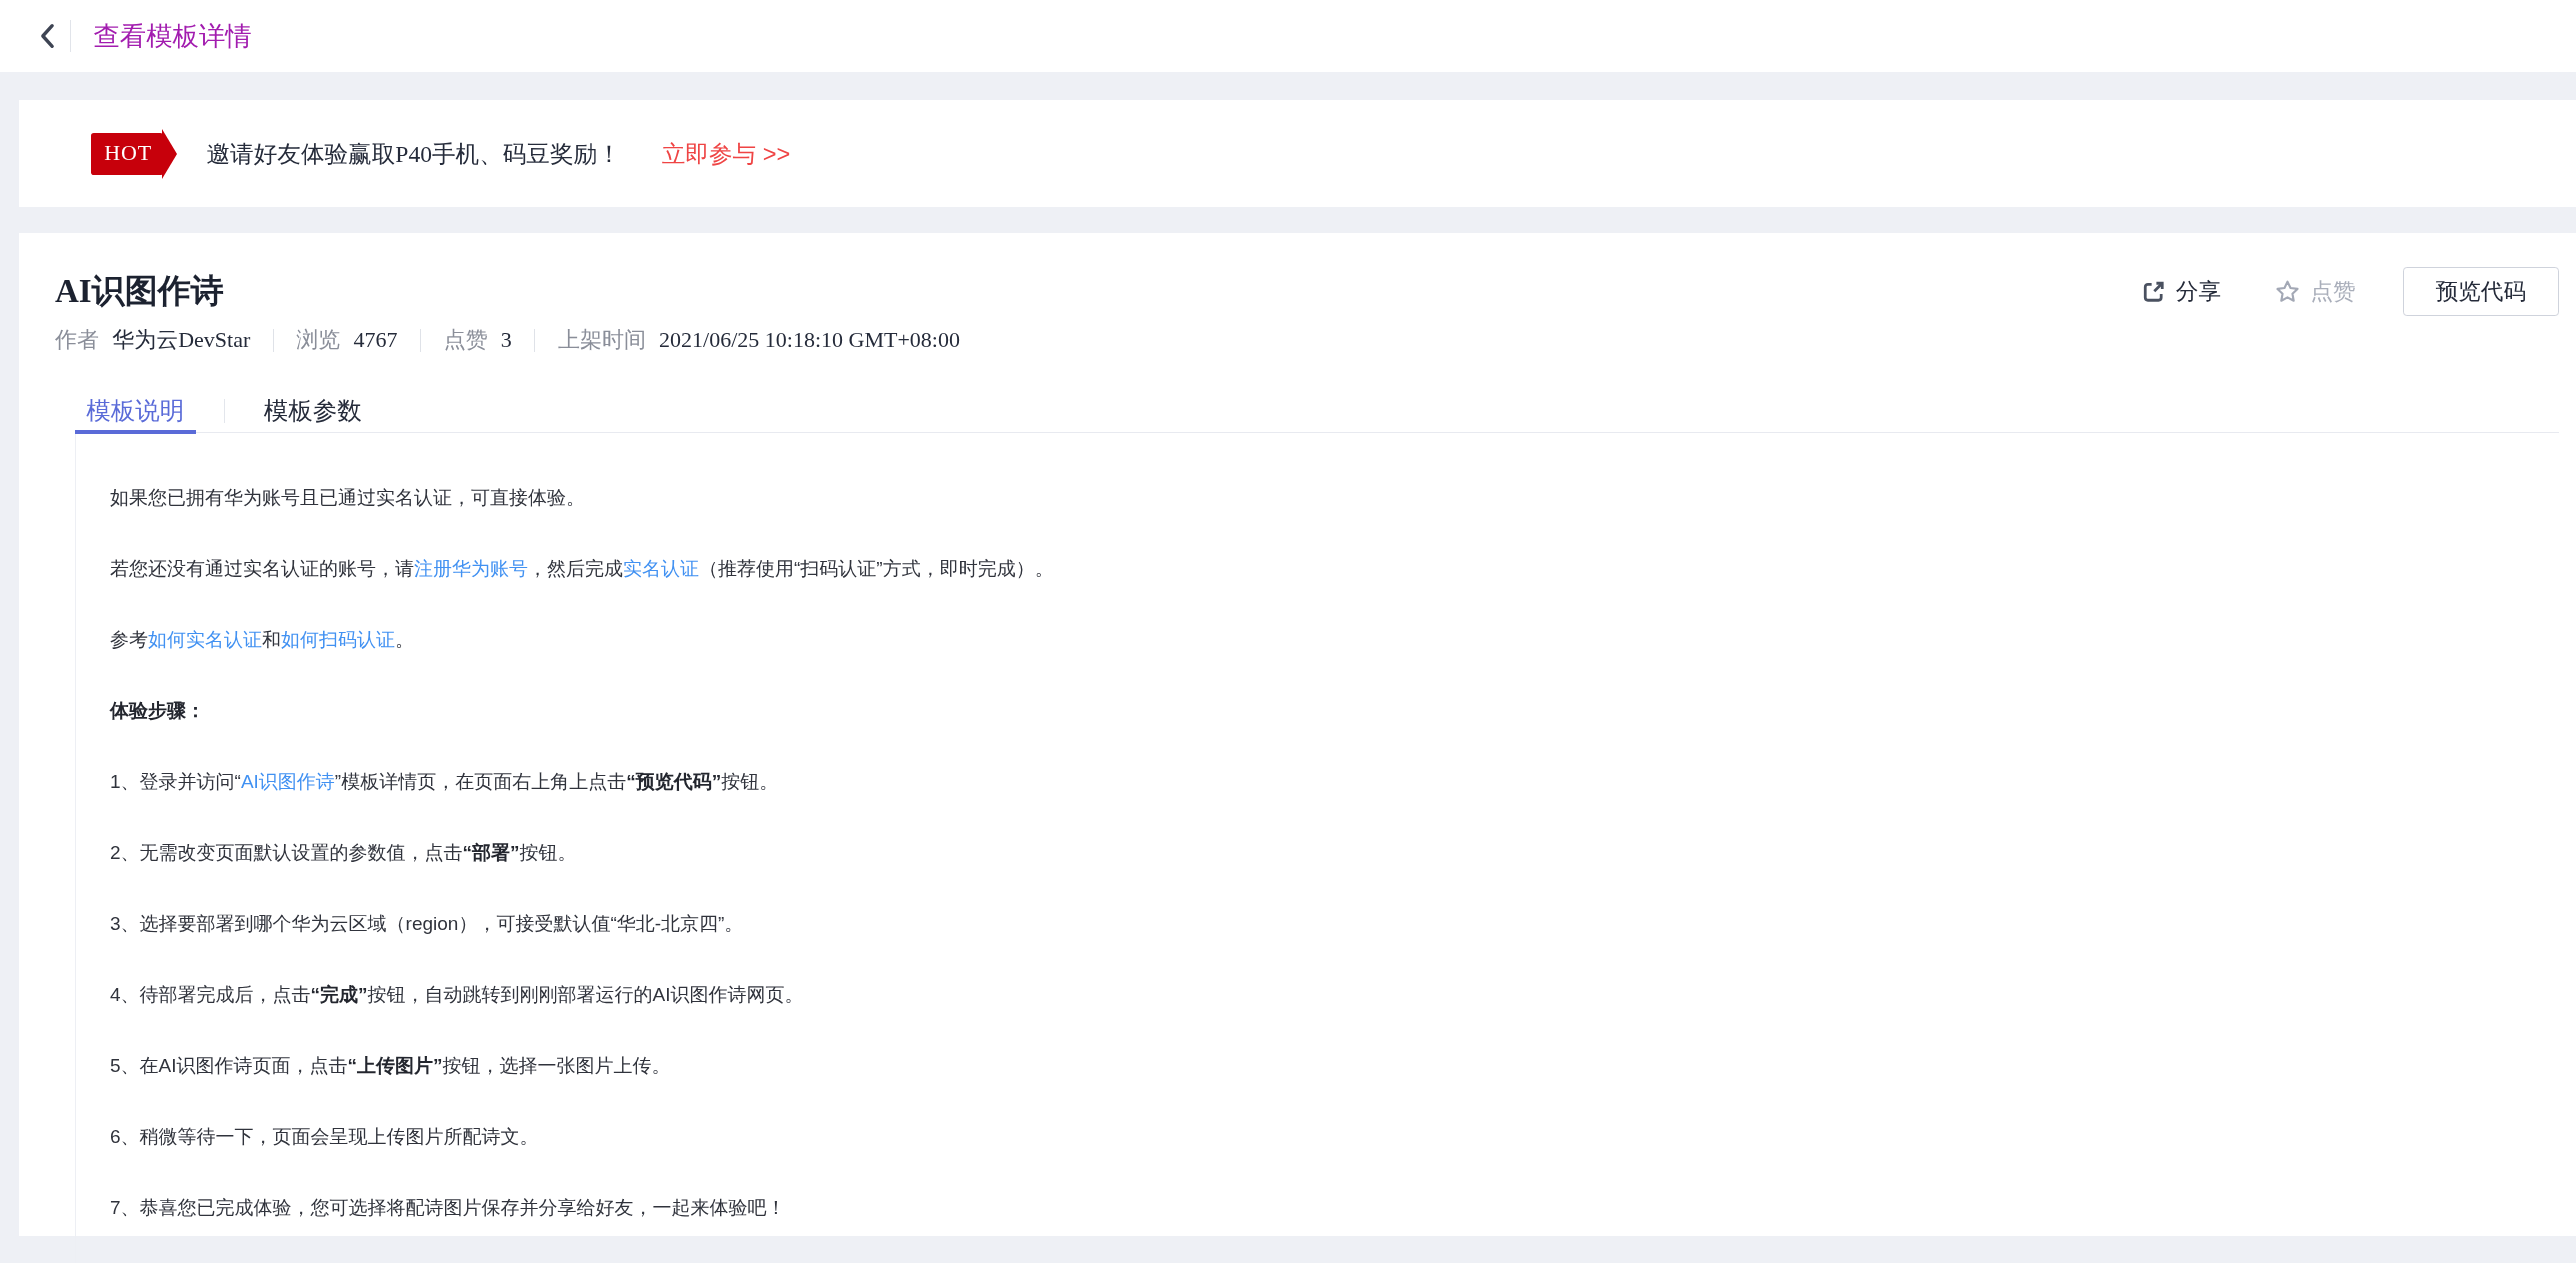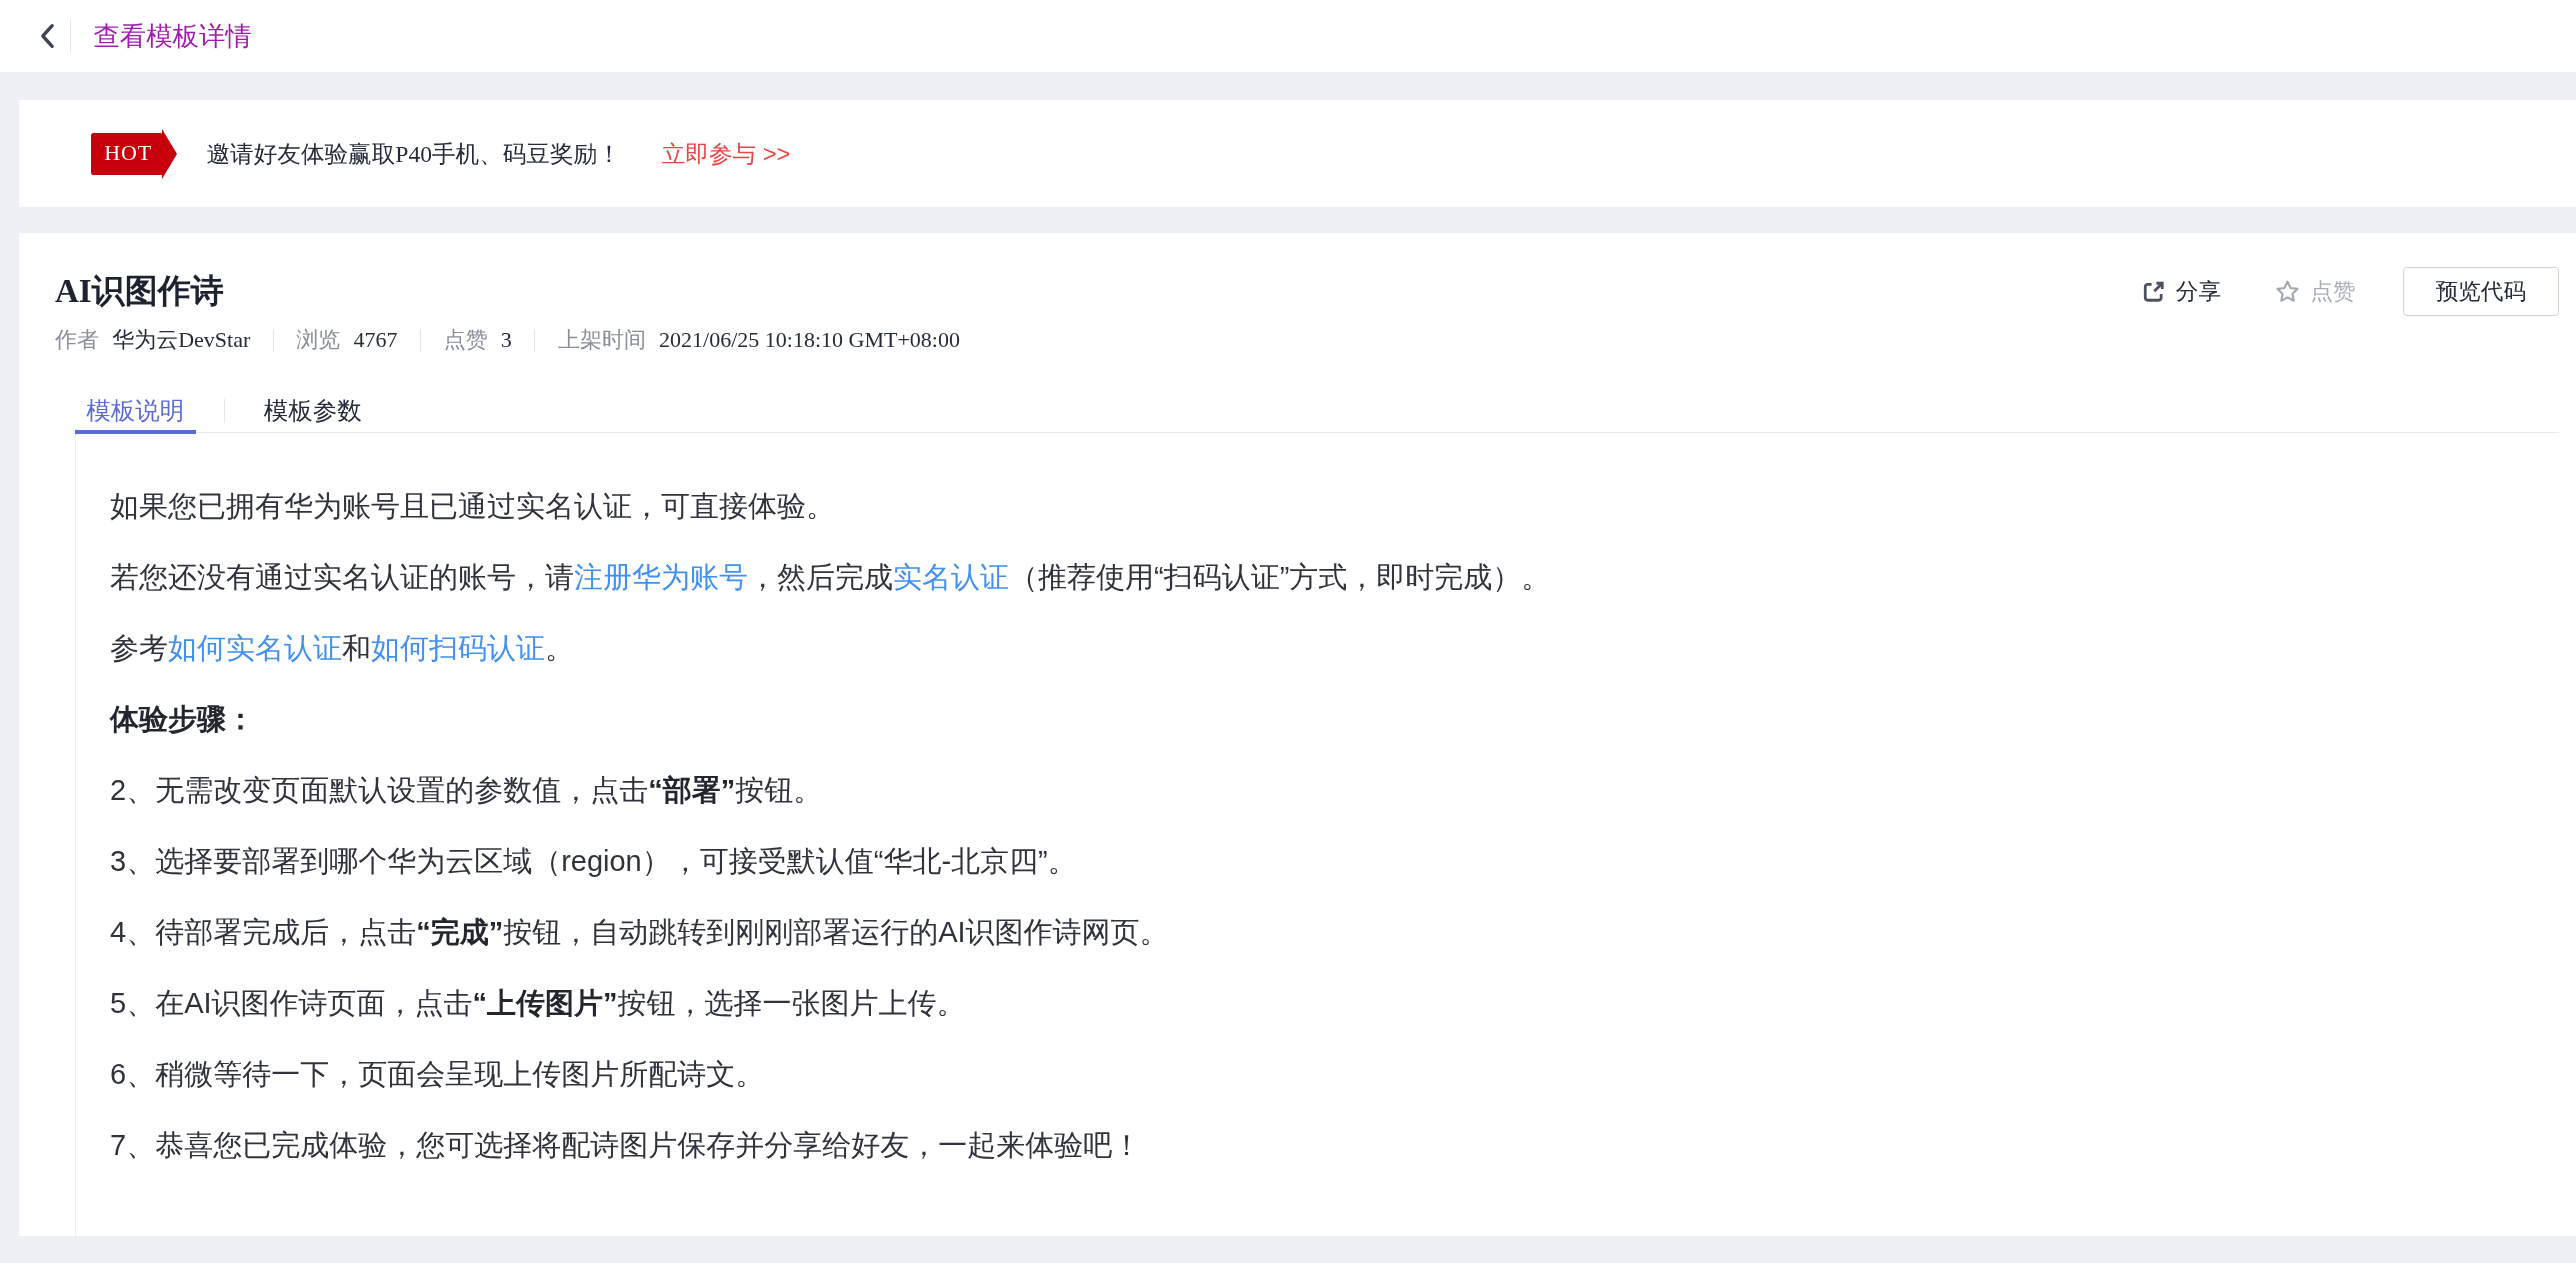--- a/index.html
+++ b/index.html
@@ -78,21 +78,21 @@
     content:""; position:absolute; left:0; right:0; bottom:-1.9px; height:3.8px; background:#5a6bd8;
   }
   .tab-sep { width:0.9px; height:24.5px; background:#e3e6ec; margin:0 28px; }
   .tabs-line { height:0.9px; background:#e8eaf0; margin-left:20px; }
 
   
   .tab-panel {
     margin-left:20px; border-left:0.9px solid #edeff4;
     padding:49px 0 0 34px; height:100%;
   }
-  .tab-panel p { font-size:29px; line-height:32px; margin:8px 0 39px 0; color:#30333c; }
+  .tab-panel p { font-size:19px; line-height:32px; margin:0 0 39px 0; color:#30333c; }
   .tab-panel .b { font-weight:700; color:#23262e; }
   .tab-panel .lnk { color:#4191f2; text-decoration:none; cursor:pointer; }
 
   svg { display:block; }
 </style>
 </head>
 <body>
 
 <div class="top-header">
   <div class="back-btn">
@@ -169,20 +169,21 @@
       <span class="tab-sep"></span>
       <div class="tab">模板参数</div>
     </div>
   <div class="tabs-line"></div>
 
   <div class="tab-panel">
       <p><span>如果您已拥有华为账号且已通过实名认证，可直接体验。</span></p>
       <p><span>若您还没有通过实名认证的账号，请</span><a class="lnk">注册华为账号</a><span>，然后完成</span><a class="lnk">实名认证</a><span>（推荐使用“扫码认证”方式，即时完成）。</span></p>
       <p><span>参考</span><a class="lnk">如何实名认证</a><span>和</span><a class="lnk">如何扫码认证</a><span>。</span></p>
       <p><span class="b">体验步骤：</span></p>
+      <p><span>1、登录并访问“</span><a class="lnk">AI识图作诗</a><span>”模板详情页，在页面右上角上点击</span><span class="b">“预览代码”</span><span>按钮。</span></p>
       <p><span>2、无需改变页面默认设置的参数值，点击</span><span class="b">“部署”</span><span>按钮。</span></p>
       <p><span>3、选择要部署到哪个华为云区域（region），可接受默认值“华北-北京四”。</span></p>
       <p><span>4、待部署完成后，点击</span><span class="b">“完成”</span><span>按钮，自动跳转到刚刚部署运行的AI识图作诗网页。</span></p>
       <p><span>5、在AI识图作诗页面，点击</span><span class="b">“上传图片”</span><span>按钮，选择一张图片上传。</span></p>
       <p><span>6、稍微等待一下，页面会呈现上传图片所配诗文。</span></p>
       <p><span>7、恭喜您已完成体验，您可选择将配诗图片保存并分享给好友，一起来体验吧！</span></p>
     </div>
 
 </div>
 

